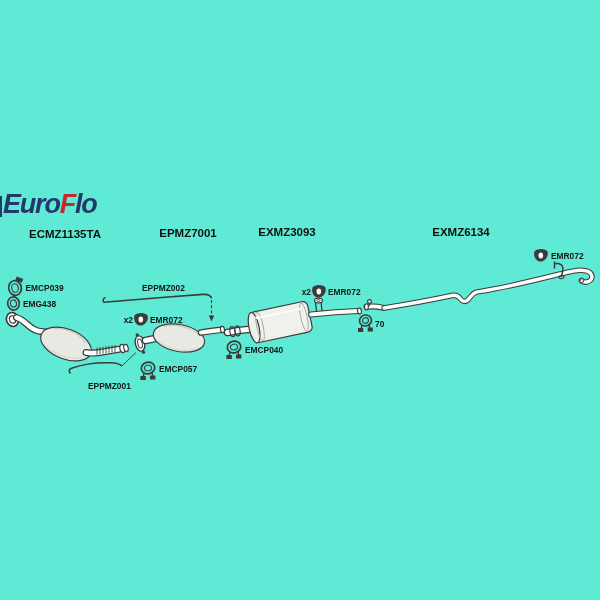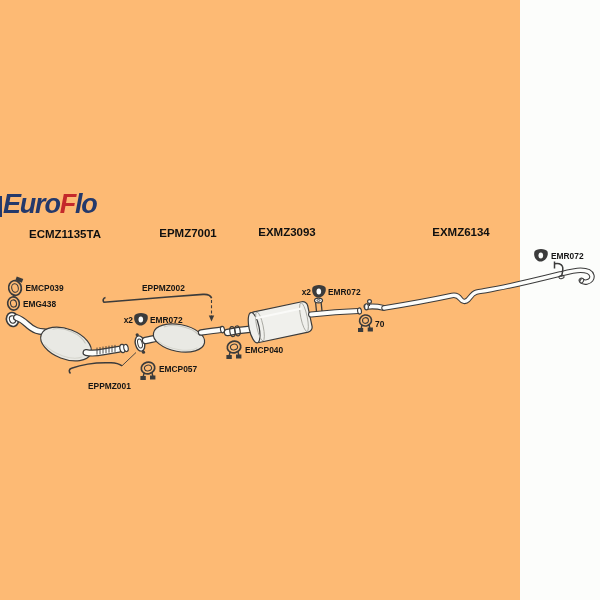--- a/index.html
+++ b/index.html
@@ -1,18 +1,18 @@
 <!DOCTYPE html>
 <html><head>
 <meta charset="utf-8">
 <style>
   html,body{margin:0;padding:0;}
   body{width:600px;height:600px;background:#fcfdfb;overflow:hidden;
        font-family:"Liberation Sans",sans-serif;}
-  .stage{position:relative;width:520px;height:600px;background:#fdba74;}
+  .stage{position:relative;width:600px;height:600px;background:#5eead4;}
   .logo{position:absolute;left:3px;top:189px;font-size:27px;font-weight:bold;
         font-style:italic;letter-spacing:-1.2px;white-space:nowrap;}
   .logo .navy{color:#24396b;}
   .logo .red{color:#c4292b;}
   .edge-mark{position:absolute;left:0;top:196px;width:2px;height:21px;background:#24396b;}
   svg text{font-family:"Liberation Sans",sans-serif;}
   .plbl{font-size:11.5px;font-weight:bold;fill:#101010;}
   .lbl{font-size:8.4px;font-weight:bold;fill:#161616;}
   .pipe-o{stroke:#3b3b3b;fill:none;stroke-linecap:round;}
   .pipe-i{stroke:#fcfdfb;fill:none;stroke-linecap:round;}

